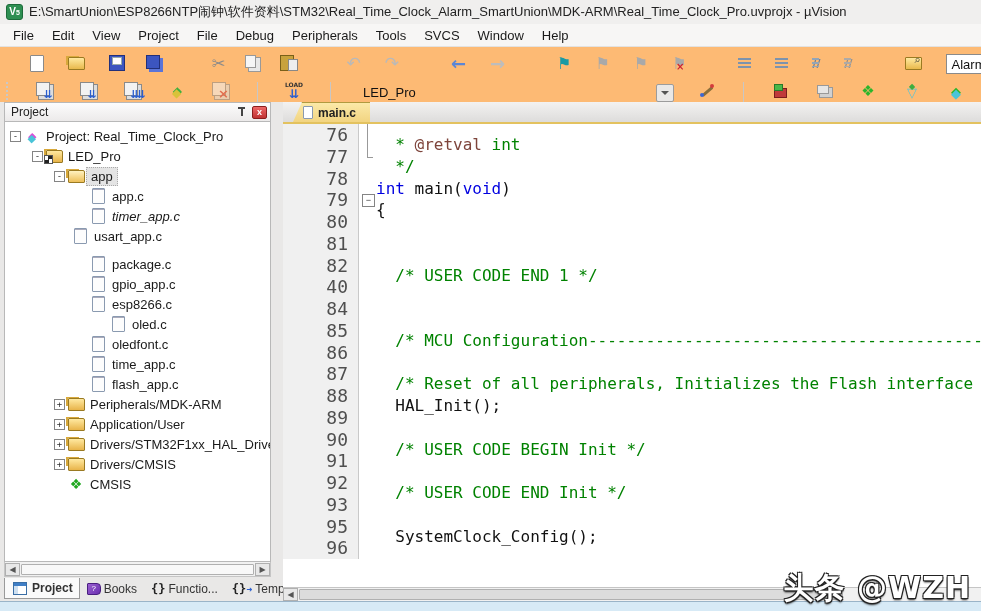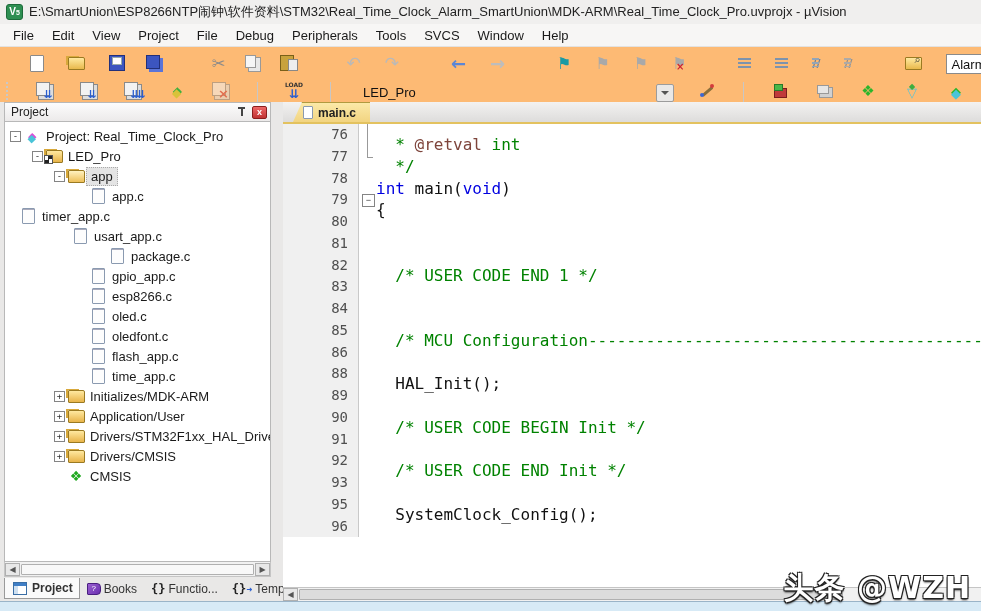--- a/index.html
+++ b/index.html
@@ -135,21 +135,21 @@
   
   .splitter { width:12px; }
 
   
   .editor { flex:1; display:flex; flex-direction:column; min-width:0; }
   .edit-tabbar { height:22px; background:linear-gradient(#f3f2f1,#dddcdb); display:flex; align-items:flex-start; padding-left:10px; border-bottom:2px solid #e3c25f; }
   .etab { height:20px; display:flex; align-items:center; gap:5px; background:linear-gradient(#fbe9a8,#f2d481); padding:0 14px 0 10px; clip-path:polygon(0 100%, 9px 0, 100% 0, 100% 100%); border-top:1px solid #b09a40; font-size:12px; font-weight:bold; color:#222; }
   .etab-icon { width:10px; height:13px; background:#fff; border:1px solid #8a9ab0; border-radius:1px; }
   .code-area { flex:1; background:#fff; overflow:hidden; display:flex; flex-direction:column; }
   .cline { display:flex; height:21.75px; flex:none; }
-  .lnum { width:76px; flex:none; background:#f0f0f0; border-right:1px solid #c9c9c9; text-align:right; padding-right:10px; font-family:"DejaVu Sans Mono", monospace; font-size:14px; color:#4f4f4f; line-height:21.75px; }
+  .lnum { width:76px; flex:none; background:#f0f0f0; border-right:1px solid #c9c9c9; text-align:right; padding-right:10px; font-family:"DejaVu Sans Mono", monospace; font-size:18px; color:#4f4f4f; line-height:21.75px; }
   .fold { width:17px; flex:none; position:relative; }
   .fold.bar::before { content:""; position:absolute; left:8px; top:0; bottom:0; border-left:1px solid #999; }
   .fold.corner::before { content:""; position:absolute; left:8px; top:0; height:11px; width:5px; border-left:1px solid #999; border-bottom:1px solid #999; }
   .fold.minus::before { content:"\2212"; position:absolute; left:3px; top:5px; width:11px; height:11px; border:1px solid #848484; background:#fff; font-size:9px; line-height:10px; text-align:center; color:#333; }
   .ctext { font-family:"DejaVu Sans Mono", monospace; font-size:16px; line-height:21.75px; white-space:pre;margin-top:10px; }
   .tok-c { color:var(--comment); }
   .tok-k { color:var(--keyword); }
   .tok-p { color:#111; }
   .tok-x { color:var(--doxy); }
   .edit-hscroll { height:14px; display:flex; align-items:center; background:#f1f1f1; border-top:1px solid #c5c5c5; }
@@ -287,71 +287,71 @@
             <span class="box">-</span>
           </span>
           <span class="ticn t-folder-open"></span>
           <span class="tlabel">app</span>
         </div>
         <div class="trow" style="padding-left: 70px;">
           <span class="texp"></span>
           <span class="ticn t-file"></span>
           <span class="tlabel">app.c</span>
         </div>
-        <div class="trow" style="">
+        <div class="trow" style="padding-left: 70px; font-style: italic;">
           <span class="texp"></span>
           <span class="ticn t-file"></span>
           <span class="tlabel">timer_app.c</span>
         </div>
         <div class="trow" style="padding-left: 52px;">
           <span class="texp"></span>
           <span class="ticn t-file"></span>
           <span class="tlabel">usart_app.c</span>
         </div>
-        <div class="trow" style="padding-left: 89px;">
+        <div class="trow" style="padding-left: 70px; margin-top: 8px;">
           <span class="texp"></span>
           <span class="ticn t-file"></span>
           <span class="tlabel">package.c</span>
         </div>
         <div class="trow" style="padding-left: 70px;">
           <span class="texp"></span>
           <span class="ticn t-file"></span>
           <span class="tlabel">gpio_app.c</span>
         </div>
         <div class="trow" style="padding-left: 70px;">
           <span class="texp"></span>
           <span class="ticn t-file"></span>
           <span class="tlabel">esp8266.c</span>
         </div>
+        <div class="trow" style="padding-left: 90px;">
+          <span class="texp"></span>
+          <span class="ticn t-file"></span>
+          <span class="tlabel">oled.c</span>
+        </div>
         <div class="trow" style="padding-left: 70px;">
           <span class="texp"></span>
           <span class="ticn t-file"></span>
-          <span class="tlabel">oled.c</span>
+          <span class="tlabel">oledfont.c</span>
         </div>
         <div class="trow" style="padding-left: 70px;">
           <span class="texp"></span>
           <span class="ticn t-file"></span>
-          <span class="tlabel">oledfont.c</span>
+          <span class="tlabel">time_app.c</span>
         </div>
         <div class="trow" style="padding-left: 70px;">
           <span class="texp"></span>
           <span class="ticn t-file"></span>
           <span class="tlabel">flash_app.c</span>
         </div>
-        <div class="trow" style="padding-left: 70px;">
-          <span class="texp"></span>
-          <span class="ticn t-file"></span>
-          <span class="tlabel">time_app.c</span>
-        </div>
         <div class="trow" style="padding-left: 48px;">
           <span class="texp">
             <span class="box">+</span>
           </span>
           <span class="ticn t-folder"></span>
-          <span class="tlabel">Initializes/MDK-ARM</span>
+          <span class="tlabel">Peripherals/MDK-ARM</span>
         </div>
         <div class="trow" style="padding-left: 48px;">
           <span class="texp">
             <span class="box">+</span>
           </span>
           <span class="ticn t-folder"></span>
           <span class="tlabel">Application/User</span>
         </div>
         <div class="trow" style="padding-left: 48px;">
           <span class="texp">
@@ -439,38 +439,43 @@
           <span class="lnum">81</span>
           <span class="fold"></span>
           <span class="ctext"></span>
         </div>
         <div class="cline">
           <span class="lnum">82</span>
           <span class="fold"></span>
           <span class="ctext"><span class="tok-c">  /* USER CODE END 1 */</span></span>
         </div>
         <div class="cline">
-          <span class="lnum">83</span>
+          <span class="lnum">40</span>
           <span class="fold"></span>
           <span class="ctext"></span>
         </div>
         <div class="cline">
           <span class="lnum">84</span>
           <span class="fold"></span>
           <span class="ctext"></span>
         </div>
         <div class="cline">
           <span class="lnum">85</span>
           <span class="fold"></span>
           <span class="ctext"><span class="tok-c">  /* MCU Configuration-----------------------------------------------------------</span></span>
         </div>
         <div class="cline">
           <span class="lnum">86</span>
           <span class="fold"></span>
           <span class="ctext"></span>
+        </div>
+        <div class="cline">
+          <span class="lnum">87</span>
+          <span class="fold"></span>
+          <span class="ctext"><span class="tok-c">  /* Reset of all peripherals, Initializes the Flash interface</span></span>
         </div>
         <div class="cline">
           <span class="lnum">88</span>
           <span class="fold"></span>
           <span class="ctext"><span class="tok-p">  HAL_Init();</span></span>
         </div>
         <div class="cline">
           <span class="lnum">89</span>
           <span class="fold"></span>
           <span class="ctext"></span>

